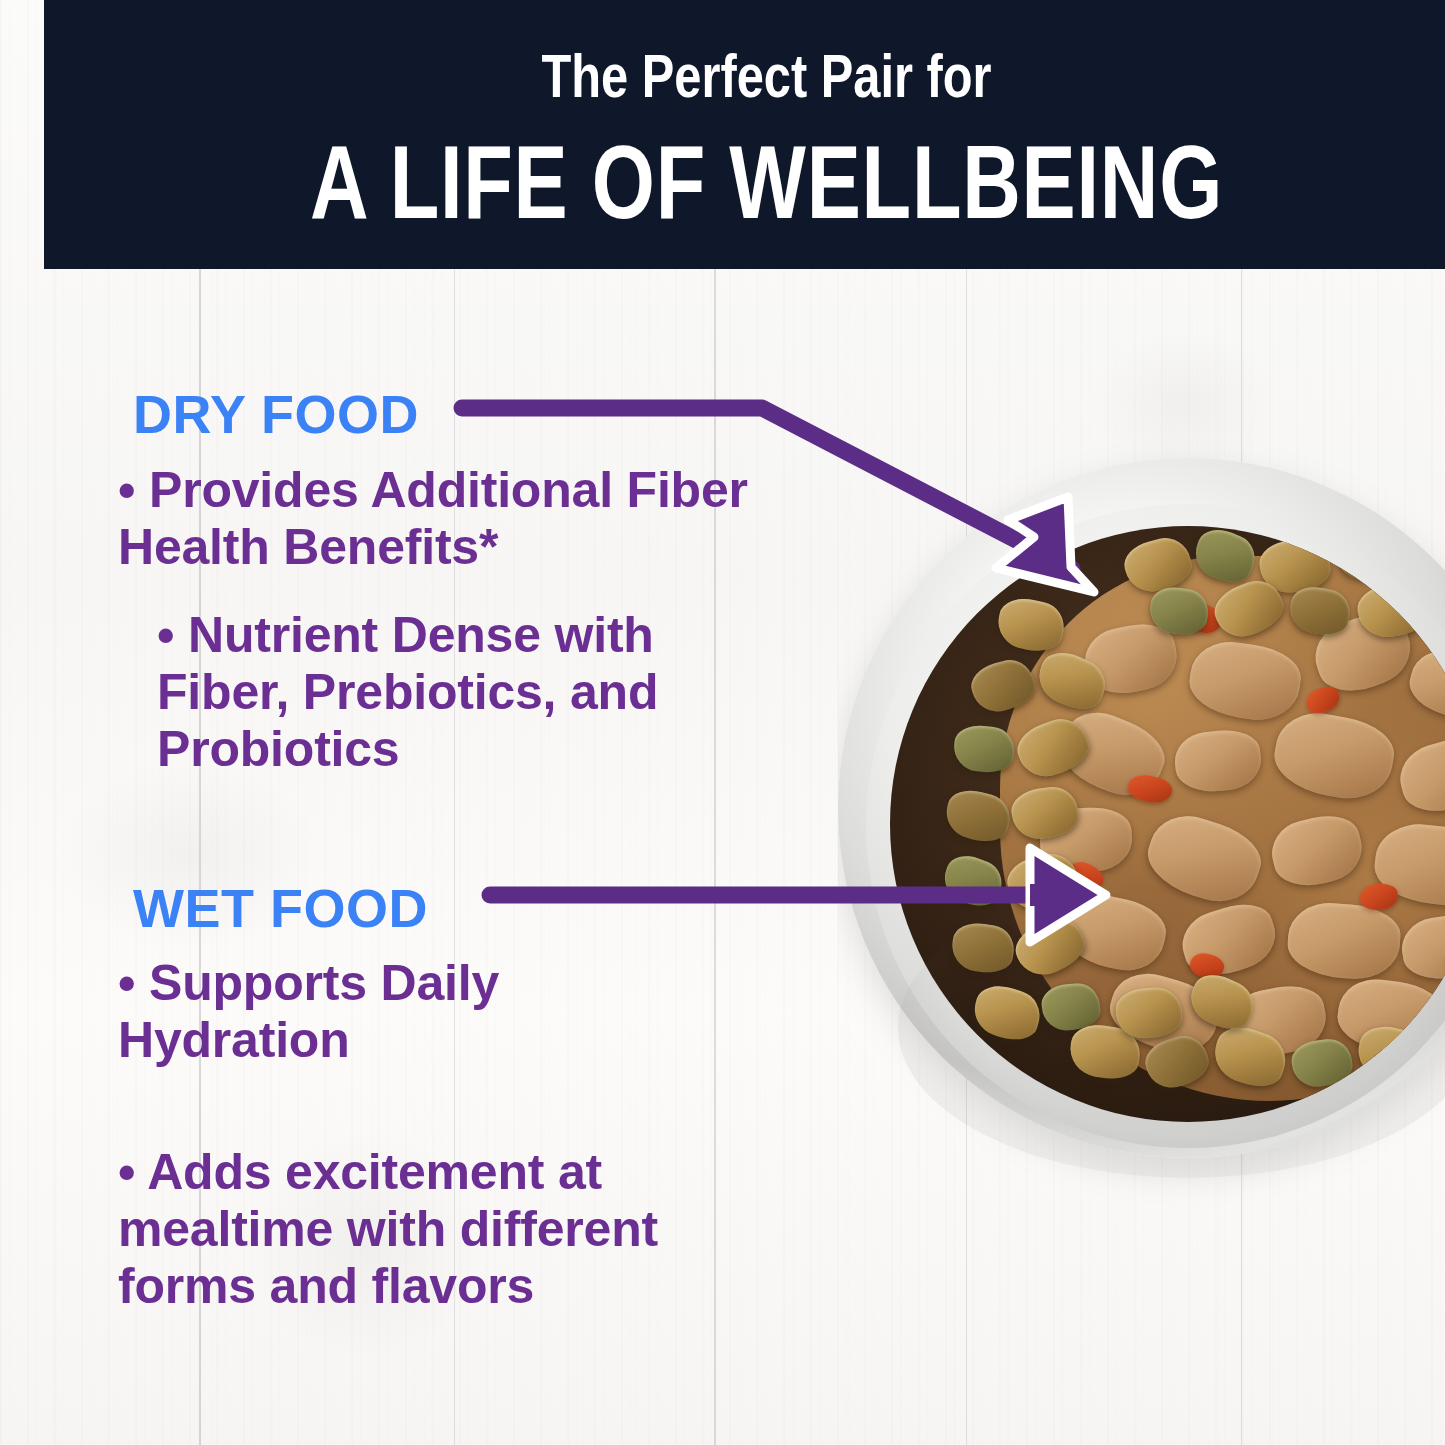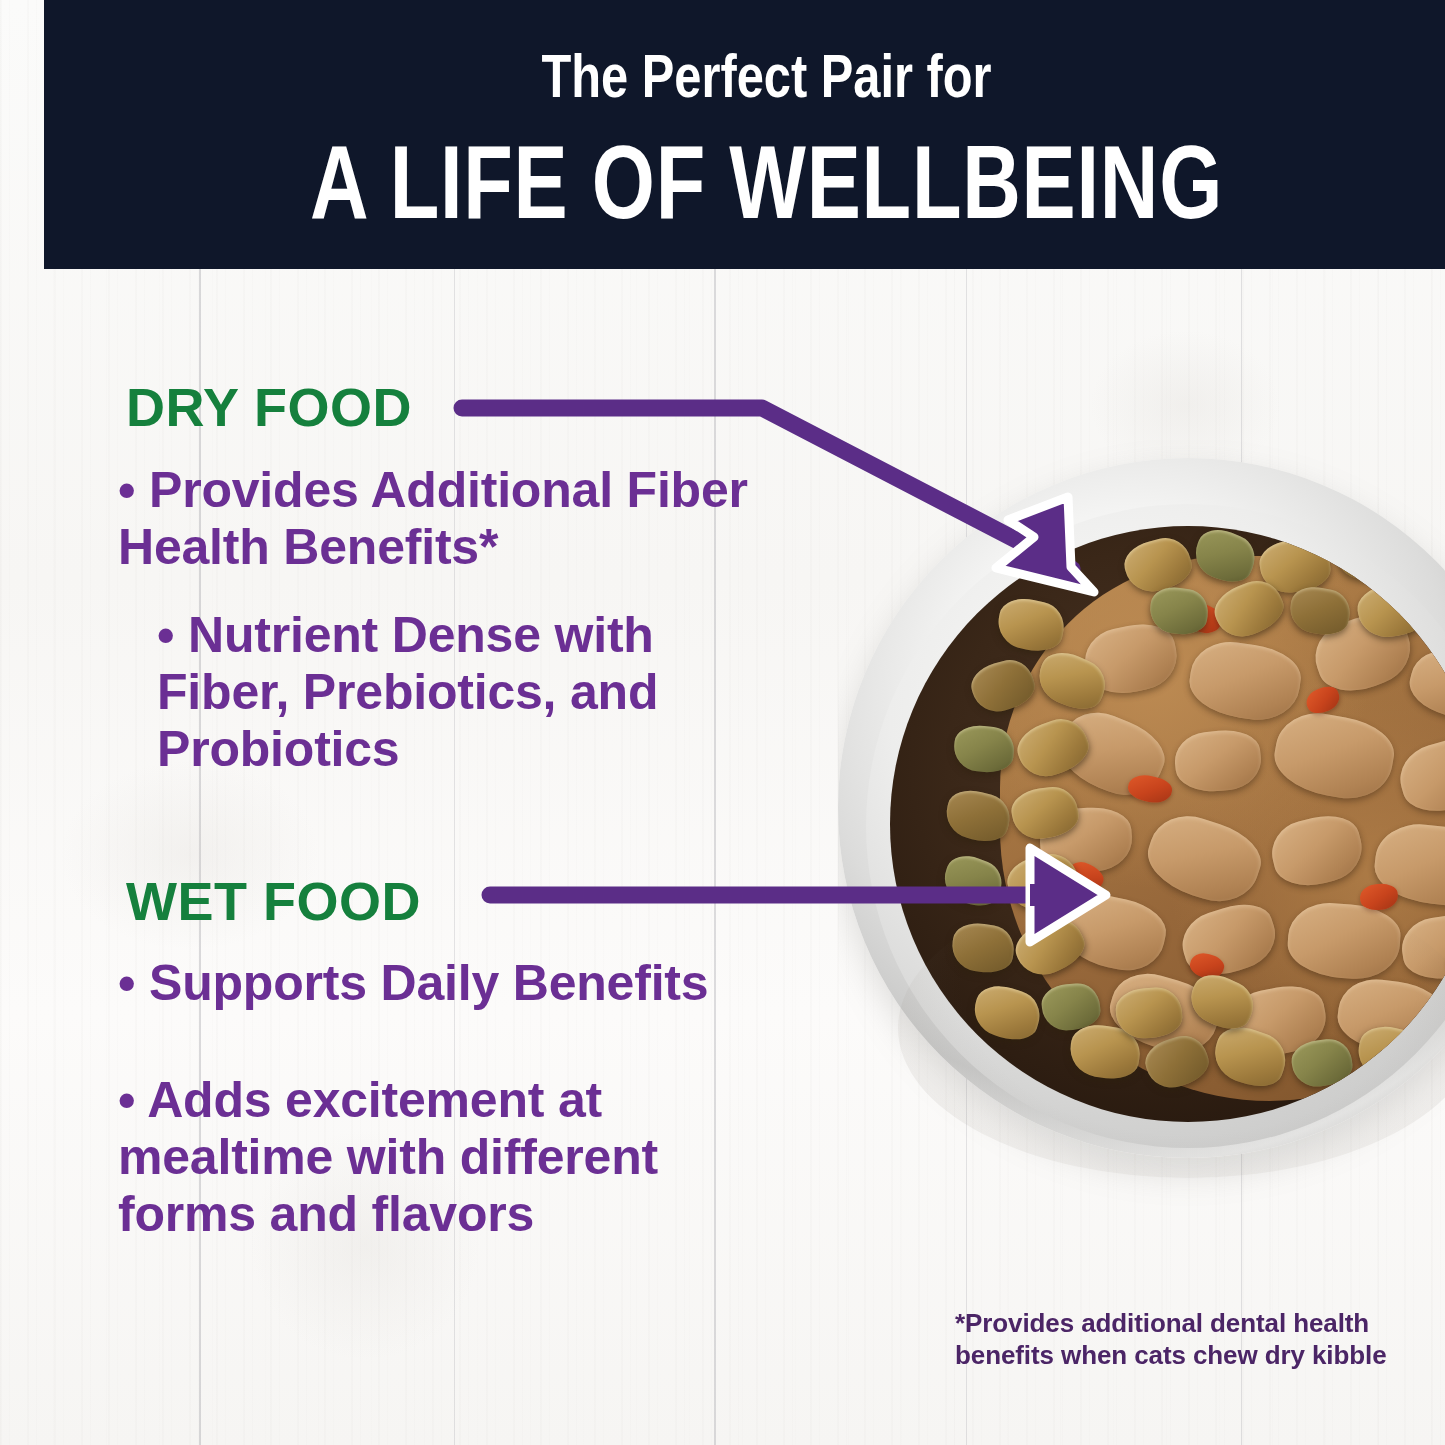--- a/index.html
+++ b/index.html
@@ -163,42 +163,42 @@
 
   
   .col {
     position: absolute;
     left: 118px;
     top: 372px;
     width: 660px;
     z-index: 3;
   }
   .sect-head {
-    color: #15803d;
+    color: #3b82f6;
     font-size: 54px;
     font-weight: bold;
     letter-spacing: 0.5px;
     line-height: 1;
-    margin: 8px;
+    margin: 15px;
   }
   .bullet {
     color: #6B2F94;
     font-size: 50px;
     font-weight: bold;
     line-height: 1.14;
     margin: 0;
     letter-spacing: -0.2px;
   }
 
   #dryHead { position: absolute; left: 0; top: 0; }
   #dryB1   { position: absolute; left: 0; top: 90px;  width: 640px; }
   #dryB2   { position: absolute; left: 0; top: 235px; width: 640px; margin-left: 39px; }
   #wetHead { position: absolute; left: 0; top: 494px; }
   #wetB1   { position: absolute; left: 0; top: 583px; width: 620px; }
-  #wetB2   { position: absolute; left: 0; top: 700px; width: 620px; }
+  #wetB2   { position: absolute; left: 0; top: 772px; width: 620px; }
 
   
   .footnote {
     position: absolute;
     left: 955px;
     top: 1308px;
     width: 470px;
     z-index: 6;
     color: #4B2566;
     font-size: 26px;
@@ -316,20 +316,19 @@
   <div class="col">
 
     <div id="dryHead" class="sect-head">DRY FOOD</div>
 
     <div id="dryB1" class="bullet">• Provides Additional Fiber Health Benefits*</div>
 
     <div id="dryB2" class="bullet">• Nutrient Dense with Fiber, Prebiotics, and Probiotics</div>
 
     <div id="wetHead" class="sect-head">WET FOOD</div>
 
-    <div id="wetB1" class="bullet">• Supports Daily Benefits</div>
+    <div id="wetB1" class="bullet">• Supports Daily Hydration</div>
 
     <div id="wetB2" class="bullet">• Adds excitement at mealtime with different forms and flavors</div>
   </div>
 
-  <div class="footnote">*Provides additional dental health benefits when cats chew dry kibble</div>
 
 </div>
 
 </body></html>

